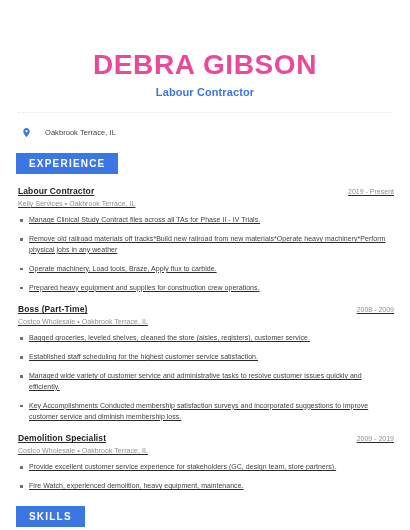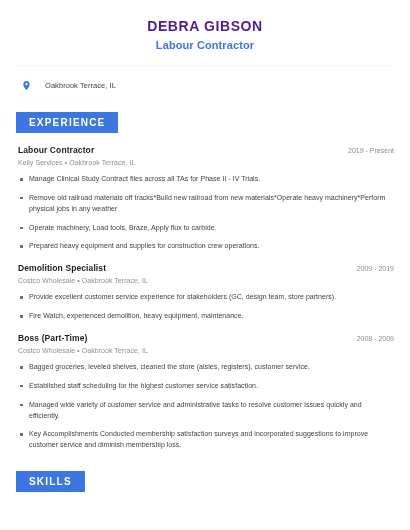--- a/index.html
+++ b/index.html
@@ -20,25 +20,26 @@
     padding: 0 14px;
     position: relative;
   }
 
   
   .header {
     text-align: center;
     padding-top: 18px;
   }
   .full-name {
-    font-size: 14px;
+    font-size: 28px;
     font-weight: bold;
     letter-spacing: 0.6px;
-    color: #4c1d95;
+    color: #ec4899;
     line-height: 1.15;
+    margin-top: 31px;
   }
   .job-title {
     font-size: 11px;
     font-weight: bold;
     color: #3b76e3;
     margin-top: 5px;
     letter-spacing: 0.1px;
   }
 
   .divider {
@@ -67,21 +68,21 @@
     margin-right: 12px;
   }
   .contact-icon svg { display: block; }
   .contact-text {
     font-size: 7.5px;
     color: #3f3f3f;
     letter-spacing: 0.05px;
   }
 
   
-  .section { margin-top: 20px; }
+  .section { margin-top: 14px; text-decoration: underline; }
   .section-label {
     display: inline-block;
     background: #3b76e3;
     color: #ffffff;
     font-size: 10px;
     font-weight: bold;
     letter-spacing: 1.2px;
     padding: 5px 13px 5px 13px;
     margin-left: 2px;
   }
@@ -176,44 +177,44 @@
         <ul class="bullets">
           <li>Manage Clinical Study Contract files across all TAs for Phase II - IV Trials.</li>
           <li>Remove old railroad materials off tracks*Build new railroad from new materials*Operate heavy machinery*Perform physical jobs in any weather</li>
           <li>Operate machinery, Load tools, Braze, Apply flux to carbide.</li>
           <li>Prepared heavy equipment and supplies for construction crew operations.</li>
         </ul>
       </div>
 
       <div class="entry">
         <div class="entry-head">
-          <span class="entry-role">Demolition Specialist</span>
-          <span class="entry-dates">2009 - 2019</span>
-        </div>
-        <div class="entry-meta">Costco Wholesale  •  Oakbrook Terrace, IL</div>
-        <ul class="bullets">
-          <li>Provide excellent customer service experience for stakeholders (GC, design team, store partners).</li>
-          <li>Fire Watch, experienced demolition, heavy equipment, maintenance.</li>
-        </ul>
-      </div>
-
-      <div class="entry">
-        <div class="entry-head">
           <span class="entry-role">Boss (Part-Time)</span>
           <span class="entry-dates">2008 - 2009</span>
         </div>
         <div class="entry-meta">Costco Wholesale  •  Oakbrook Terrace, IL</div>
         <ul class="bullets">
           <li>Bagged groceries, leveled shelves, cleaned the store (aisles, registers), customer service.</li>
           <li>Established staff scheduling for the highest customer service satisfaction.</li>
           <li>Managed wide variety of customer service and administrative tasks to resolve customer issues quickly and efficiently.</li>
           <li>Key Accomplishments Conducted membership satisfaction surveys and incorporated suggestions to improve customer service and diminish membership loss.</li>
         </ul>
       </div>
 
+      <div class="entry">
+        <div class="entry-head">
+          <span class="entry-role">Demolition Specialist</span>
+          <span class="entry-dates">2009 - 2019</span>
+        </div>
+        <div class="entry-meta">Costco Wholesale  •  Oakbrook Terrace, IL</div>
+        <ul class="bullets">
+          <li>Provide excellent customer service experience for stakeholders (GC, design team, store partners).</li>
+          <li>Fire Watch, experienced demolition, heavy equipment, maintenance.</li>
+        </ul>
+      </div>
+
     </div>
   </div>
 
   <div class="section">
     <div class="section-label">SKILLS</div>
     
   </div>
 
 </div>
 

